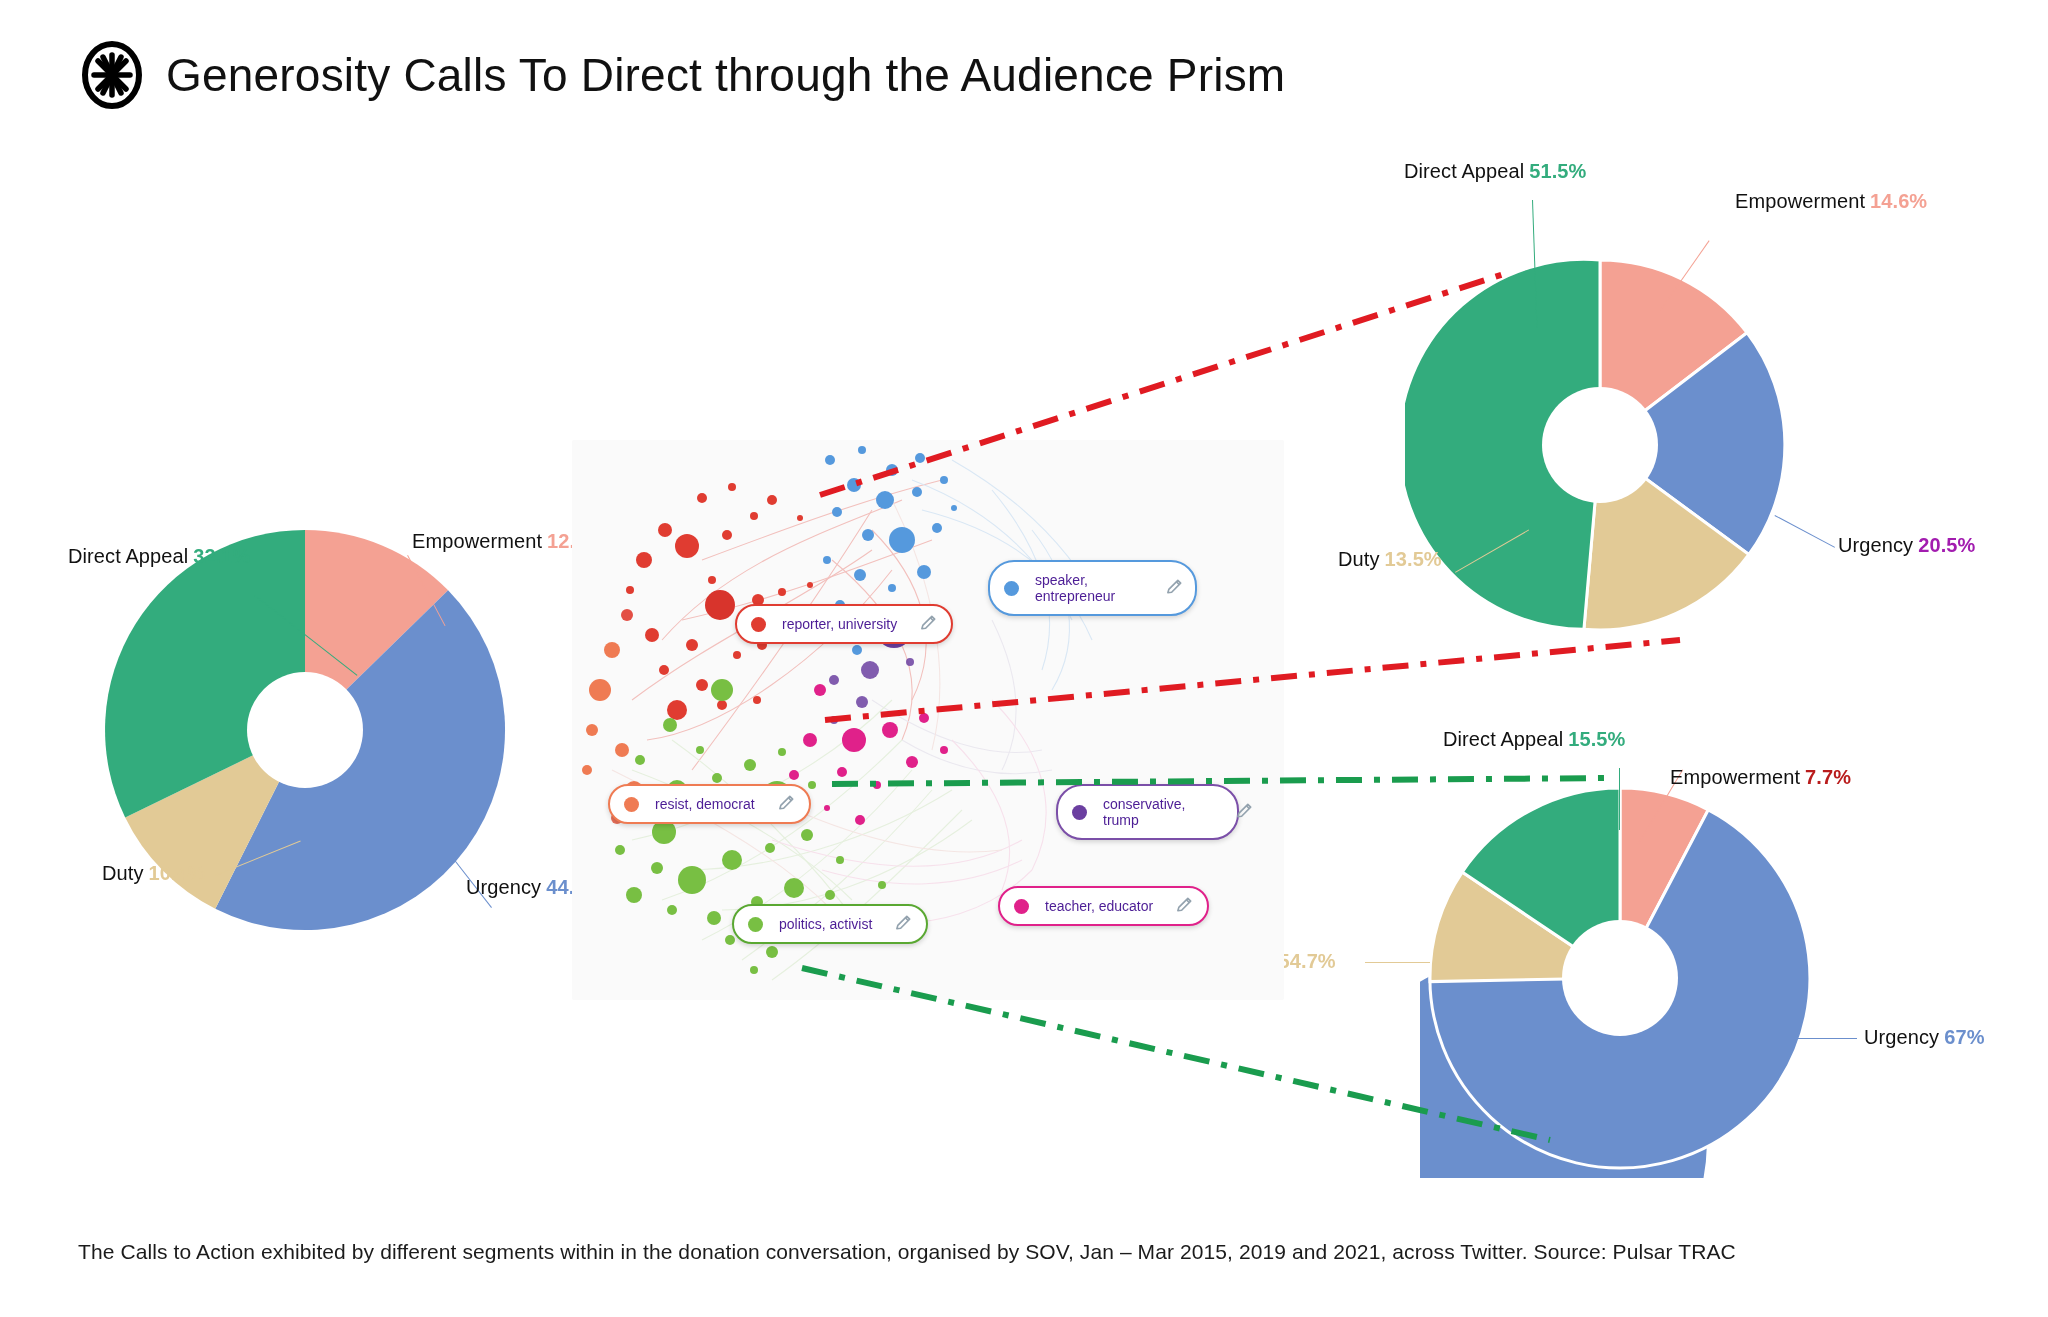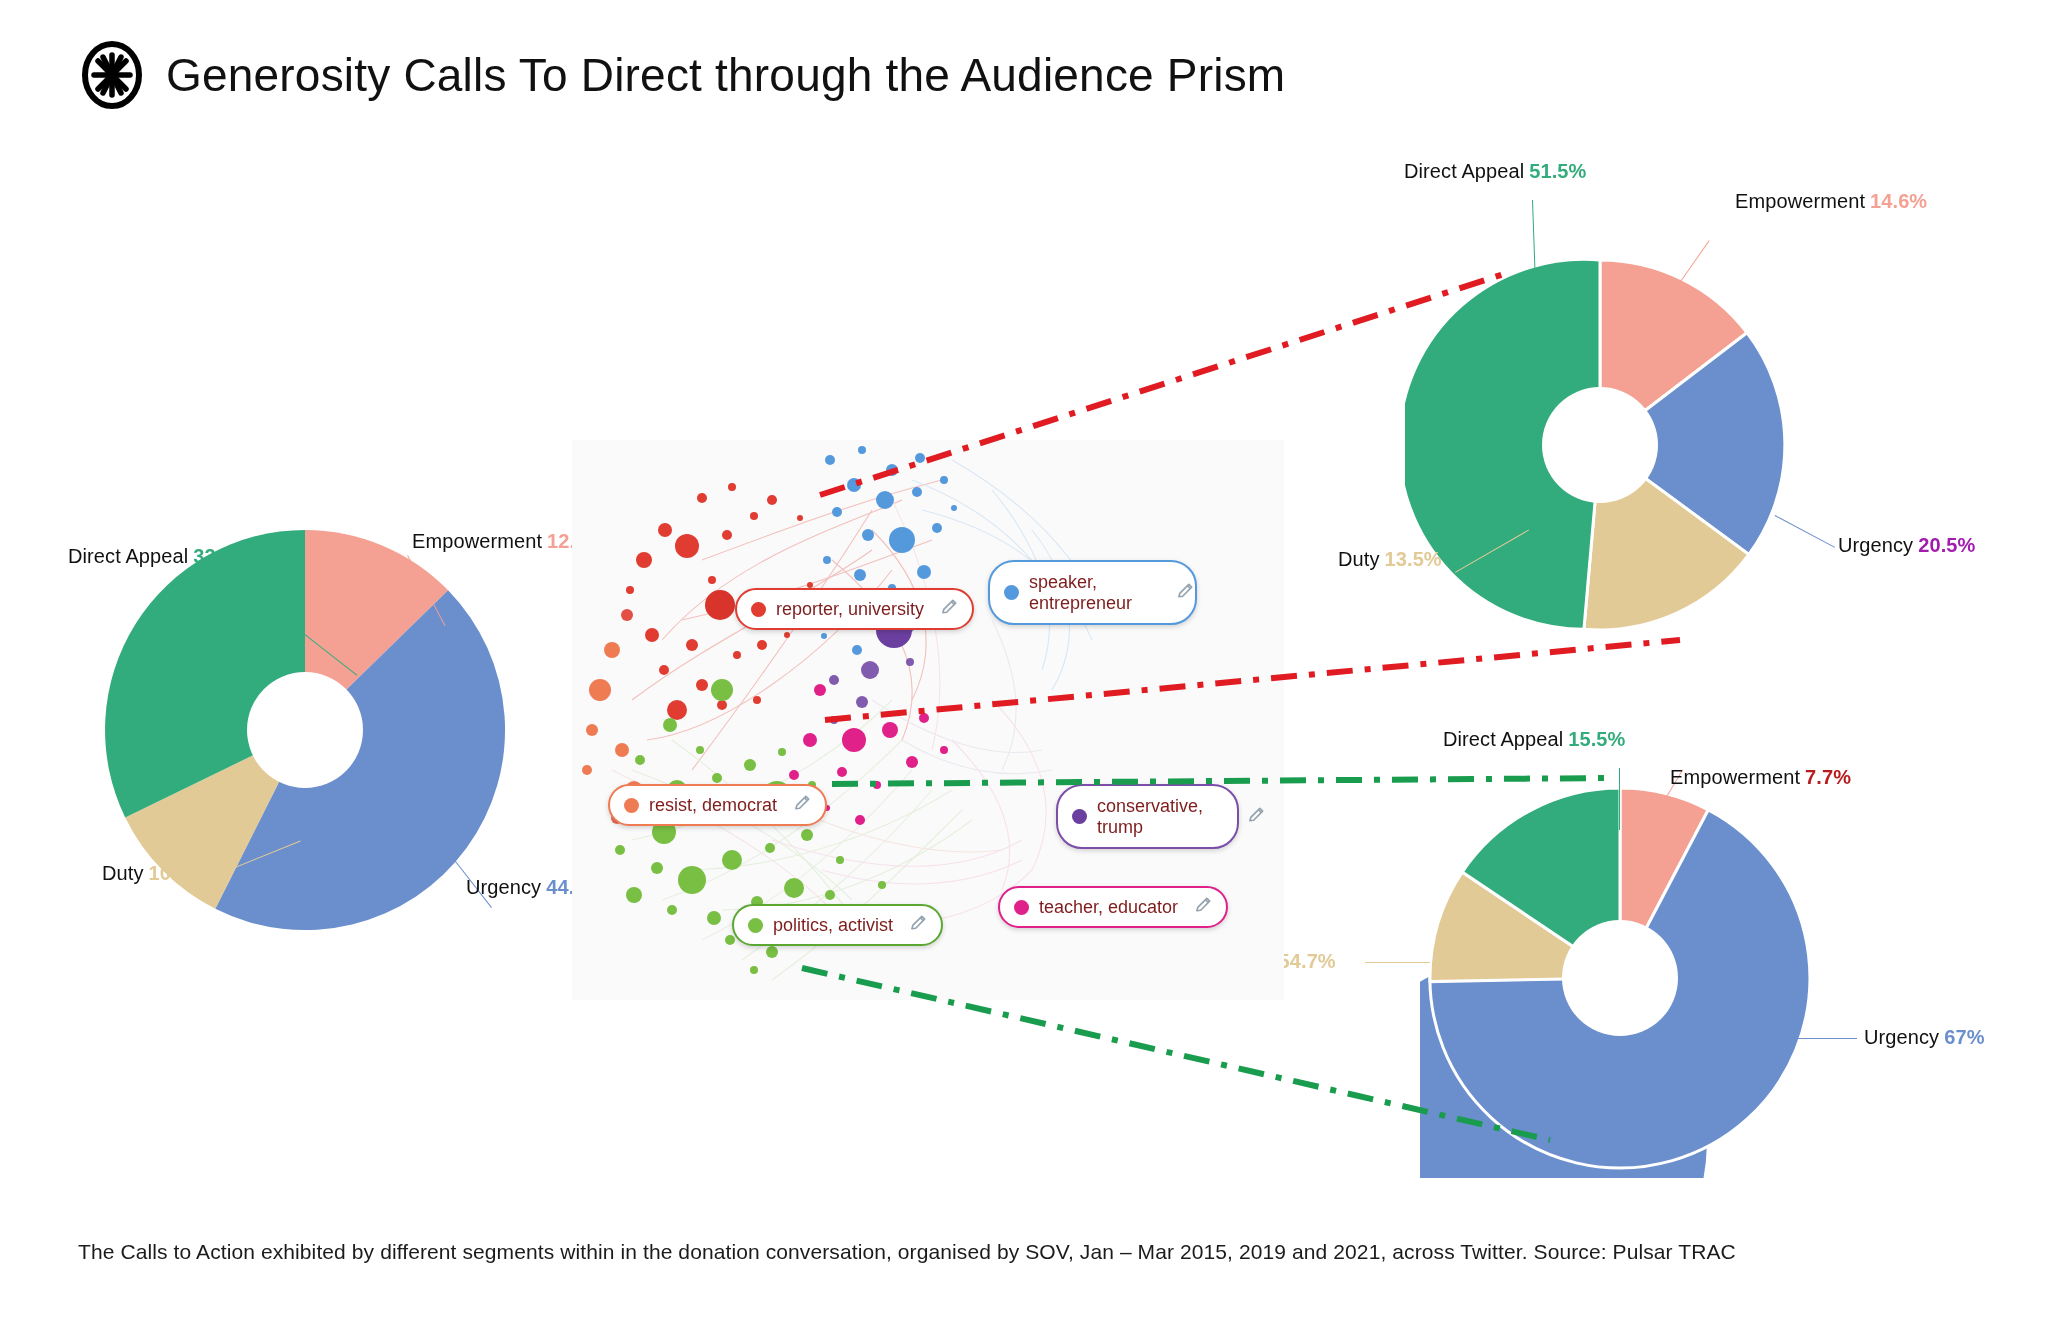--- a/index.html
+++ b/index.html
@@ -73,28 +73,28 @@
     background: #fafafa;
     border-radius: 2px;
   }
   .net-svg { position: absolute; left: 0; top: 0; }
 
   
   .pill {
     position: absolute;
     display: inline-flex;
     align-items: center;
-    gap: 10px;
+    gap: 16px;
     background: #ffffff;
     border-radius: 26px;
     border: 2px solid #cccccc;
     padding: 7px 13px 7px 14px;
     box-shadow: 0 2px 5px rgba(0,0,0,0.16);
-    font-size: 18px;
-    color: #7f1d1d;
+    font-size: 14px;
+    color: #4c1d95;
     white-space: nowrap;
   }
   .pill .dot {
     width: 15px;
     height: 15px;
     border-radius: 50%;
     flex: 0 0 auto;
   }
   .pill .pill-text { line-height: 1.15; }
   .pill .pencil { margin-left: 6px; flex: 0 0 auto; }
@@ -382,21 +382,21 @@
       <circle cx="290" cy="470" r="4" fill="#78bf43"></circle>
       <circle cx="158" cy="500" r="5" fill="#78bf43"></circle>
       <circle cx="200" cy="512" r="6" fill="#78bf43"></circle>
       <circle cx="240" cy="498" r="4" fill="#78bf43"></circle>
       <circle cx="182" cy="530" r="4" fill="#78bf43"></circle>
       <circle cx="310" cy="445" r="4" fill="#78bf43"></circle>
     </g>
   </svg>
 </div>
 
-<div class="pill" style="left:735px; top:588px; border-color:#e03c31;align-items:center;">
+<div class="pill" style="left:735px; top:604px; border-color:#e03c31;align-items:center;">
   <span class="dot" style="background:#e03c31;"></span>
   <span class="pill-text">reporter, university</span>
   <span class="pencil">
     <svg width="19" height="19" viewBox="0 0 20 20">
         <path d="M3 16.5 L4 13 L13.5 3.5 L16.5 6.5 L7 16 Z" fill="none" stroke="#93a2ae" stroke-width="1.7" stroke-linejoin="round"></path>
         <path d="M12 5 L15 8" stroke="#93a2ae" stroke-width="1.7"></path>
       </svg>
   </span>
 </div>
 

